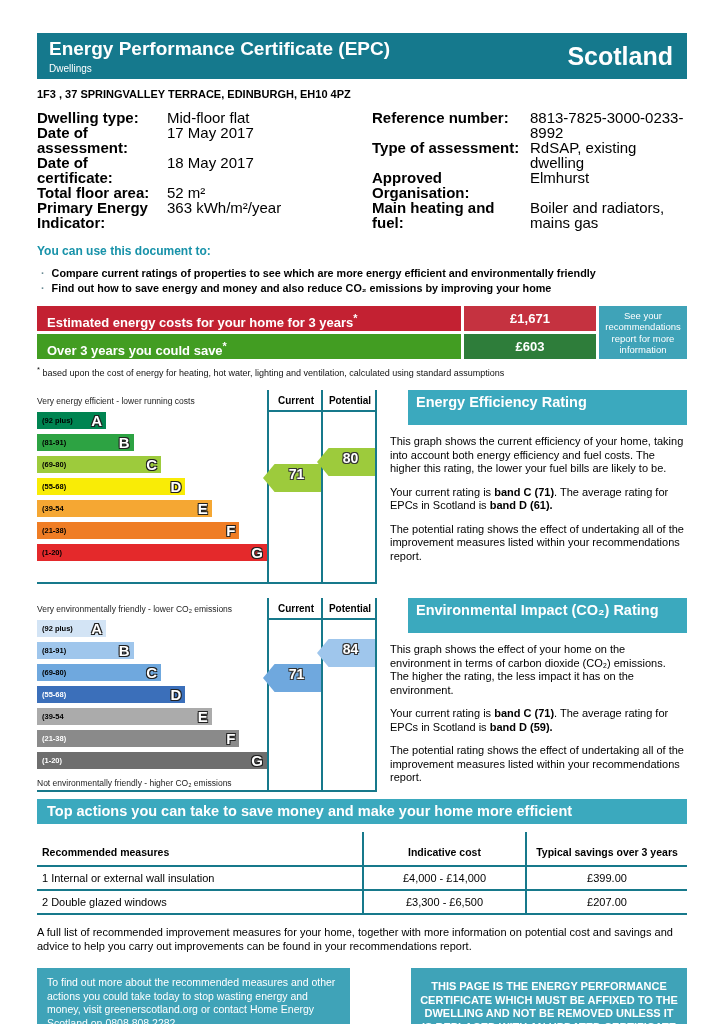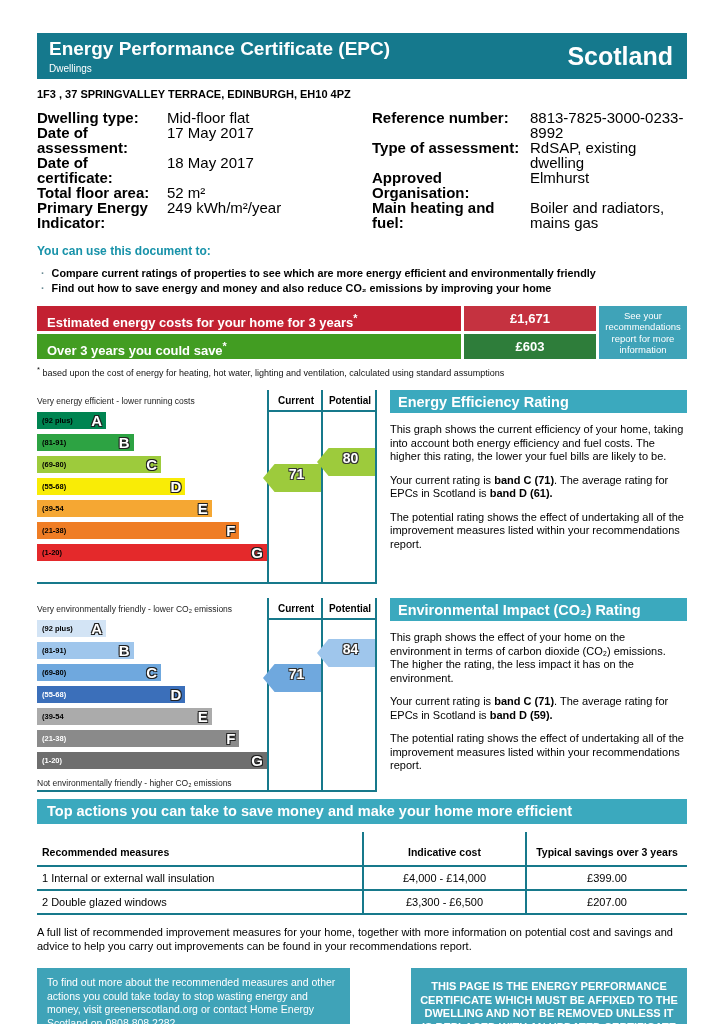--- a/index.html
+++ b/index.html
@@ -75,21 +75,21 @@
     clip-path: polygon(0 50%, 20% 0, 100% 0, 100% 100%, 20% 100%);
     color: #fff; font-size: 14px; font-weight: bold; line-height: 20px; text-align: center; padding-left: 9px;
     text-shadow: -1px -1px 0 #333, 1px -1px 0 #333, -1px 1px 0 #333, 1px 1px 0 #333;
   }
   .arrow.cur { right: 56px; }
   .arrow.pot { right: 2px; }
   .energy-cur { top: 74px; } .energy-pot { top: 58px; }
   .env-cur { top: 66px; } .env-pot { top: 41px; }
 
   .panel { flex: 1; margin-left: 13px; }
-  .panel-title { background: var(--section-teal); color: #fff; font-size: 14.5px; font-weight: bold; padding: 4px 8px 3px 8px; }
+  .panel-title { background: var(--section-teal); color: #fff; font-size: 14.5px; font-weight: bold; padding: 4px 8px 15px 8px; margin-left: 18px; }
   .panel p { font-size: 11px; line-height: 13.5px; margin-top: 10px; }
 
   
   .actions-bar { margin-top: 7px; background: var(--section-teal); color: #fff; font-size: 14.5px; font-weight: bold; padding: 4px 10px 5px 10px; }
   .actions-table { display: grid; grid-template-columns: 325px 163px 162px; margin-top: 8px; }
   .t-cell { font-size: 11px; border-bottom: 2px solid var(--line-teal); }
   .t-cell.head { font-weight: bold; font-size: 10.5px; padding: 14px 0 7px 0; white-space: nowrap; }
   .t-cell.c1 { padding-left: 5px; text-align: left; }
   .t-cell.c2, .t-cell.c3 { text-align: center; border-left: 2px solid var(--line-teal); }
   .t-cell.body { padding-top: 5px; padding-bottom: 5px; }
@@ -129,21 +129,21 @@
       <div class="detail-row">
           <span class="lab">Date of certificate:</span>
           <span class="val">18 May 2017</span>
         </div>
       <div class="detail-row">
           <span class="lab">Total floor area:</span>
           <span class="val">52 m²</span>
         </div>
       <div class="detail-row">
           <span class="lab">Primary Energy Indicator:</span>
-          <span class="val">249 kWh/m²/year</span>
+          <span class="val">363 kWh/m²/year</span>
         </div>
     </div>
     <div class="details-col-right">
       <div class="detail-row">
           <span class="lab">Reference number:</span>
           <span class="val">8813-7825-3000-0233-8992</span>
         </div>
       <div class="detail-row">
           <span class="lab">Type of assessment:</span>
           <span class="val">RdSAP, existing dwelling</span>

